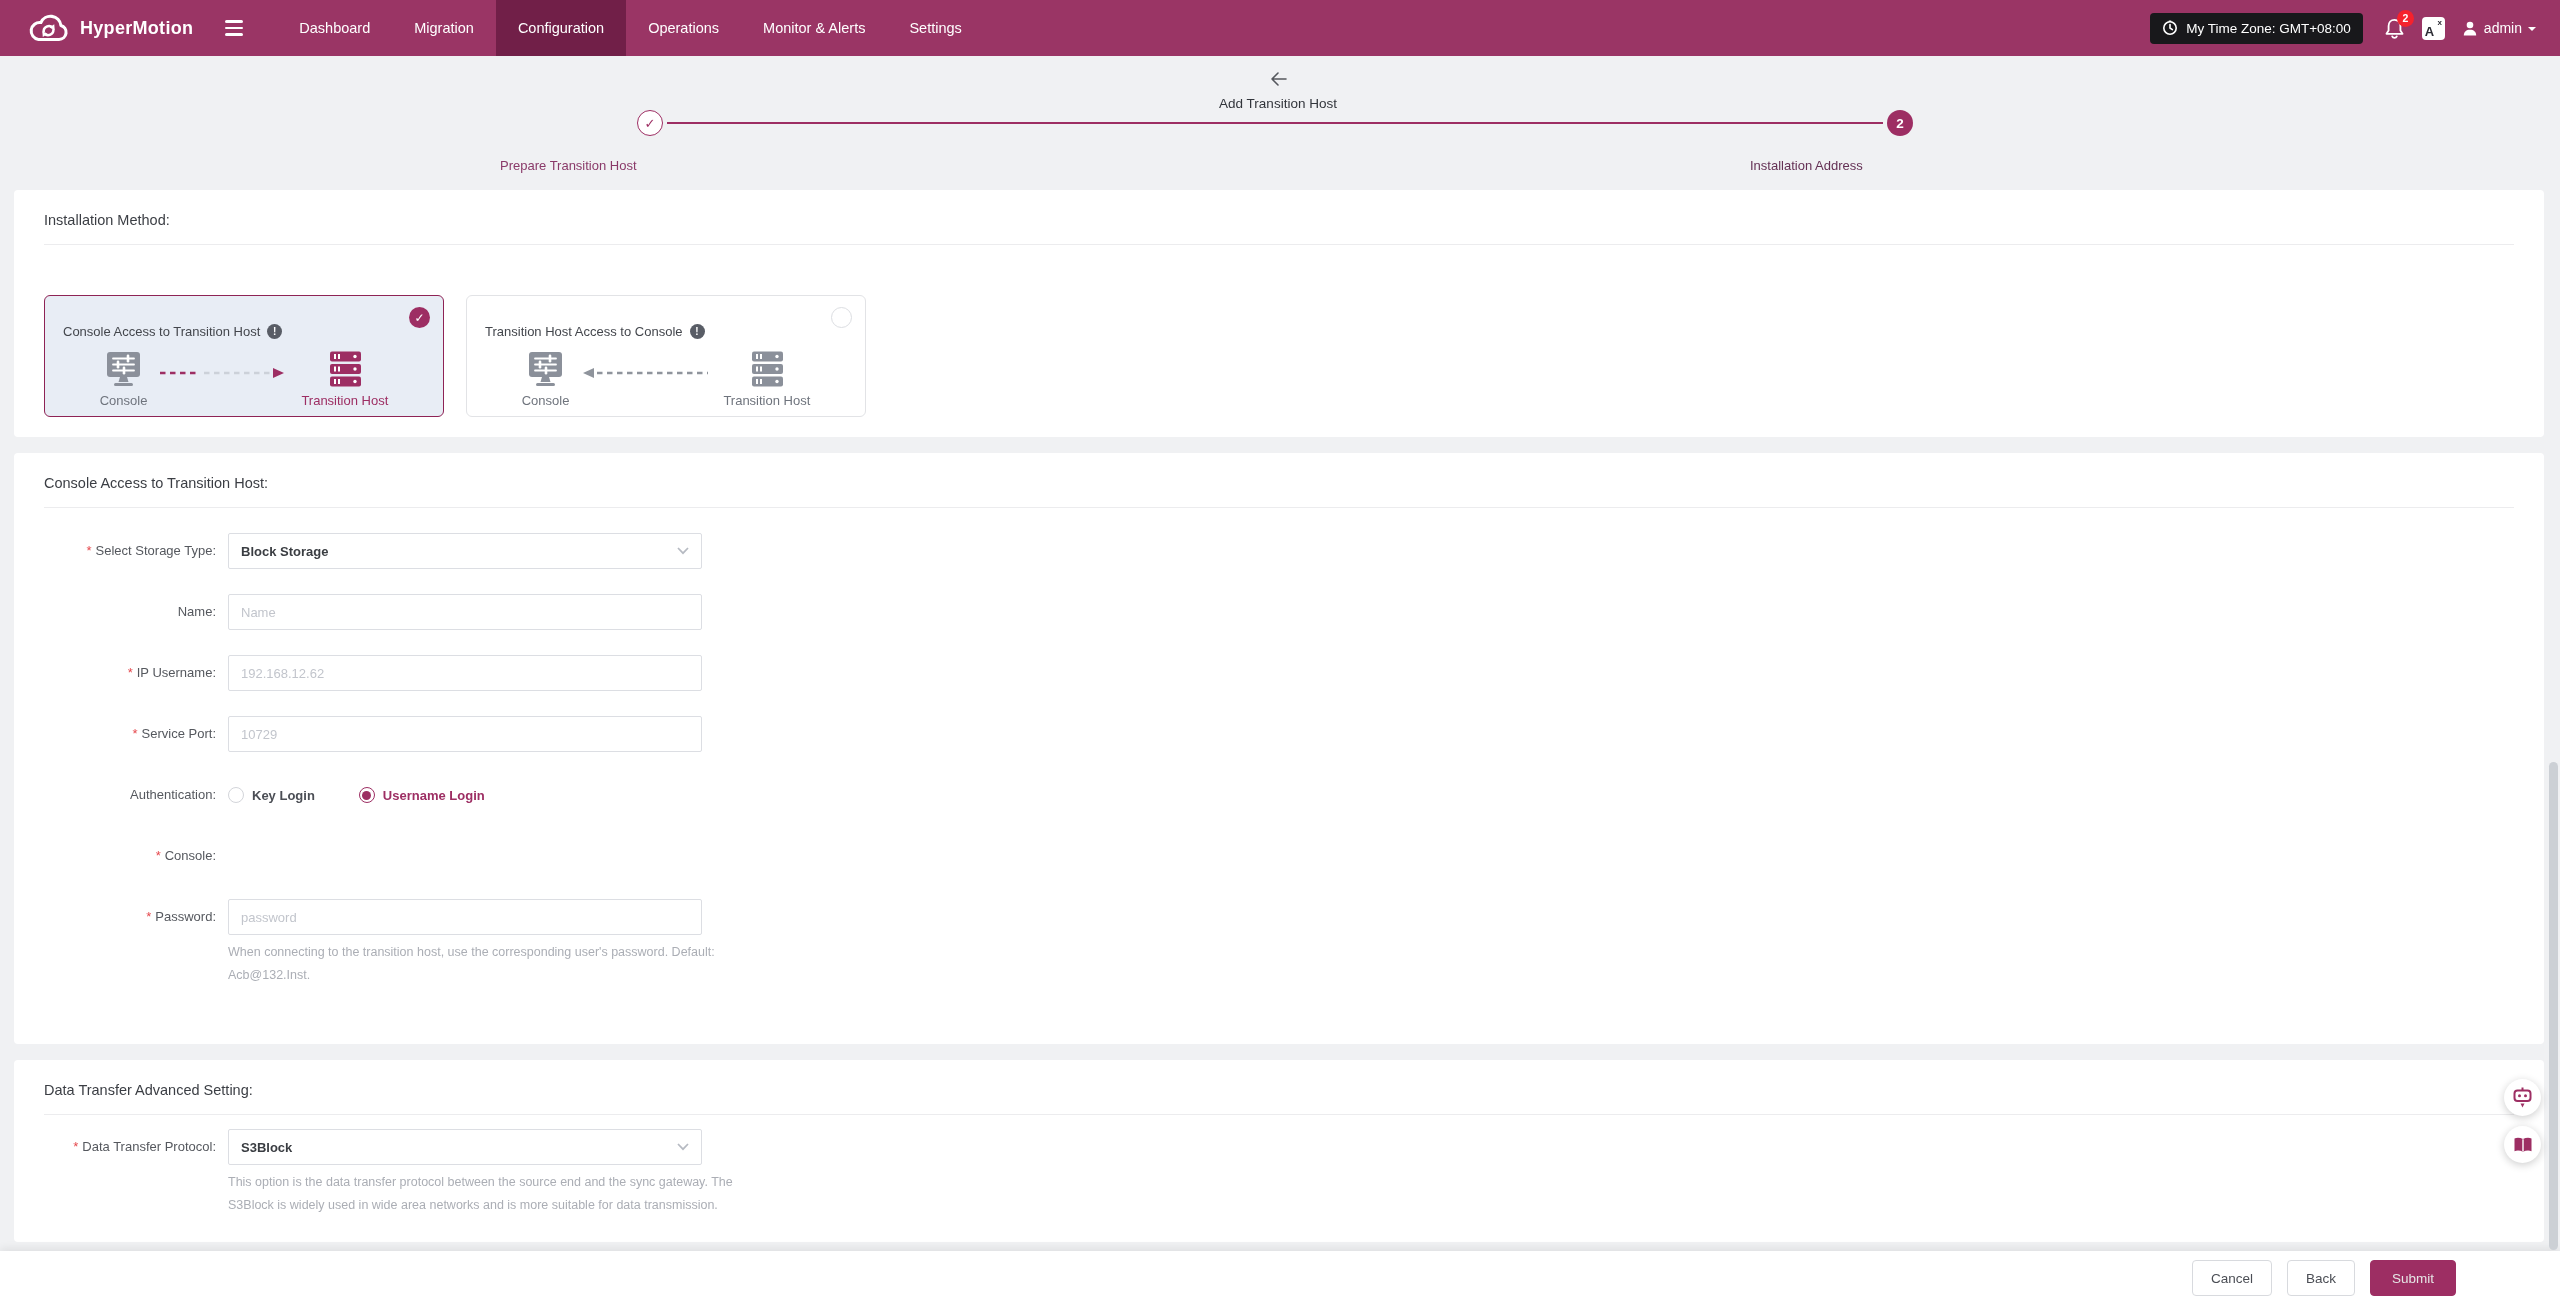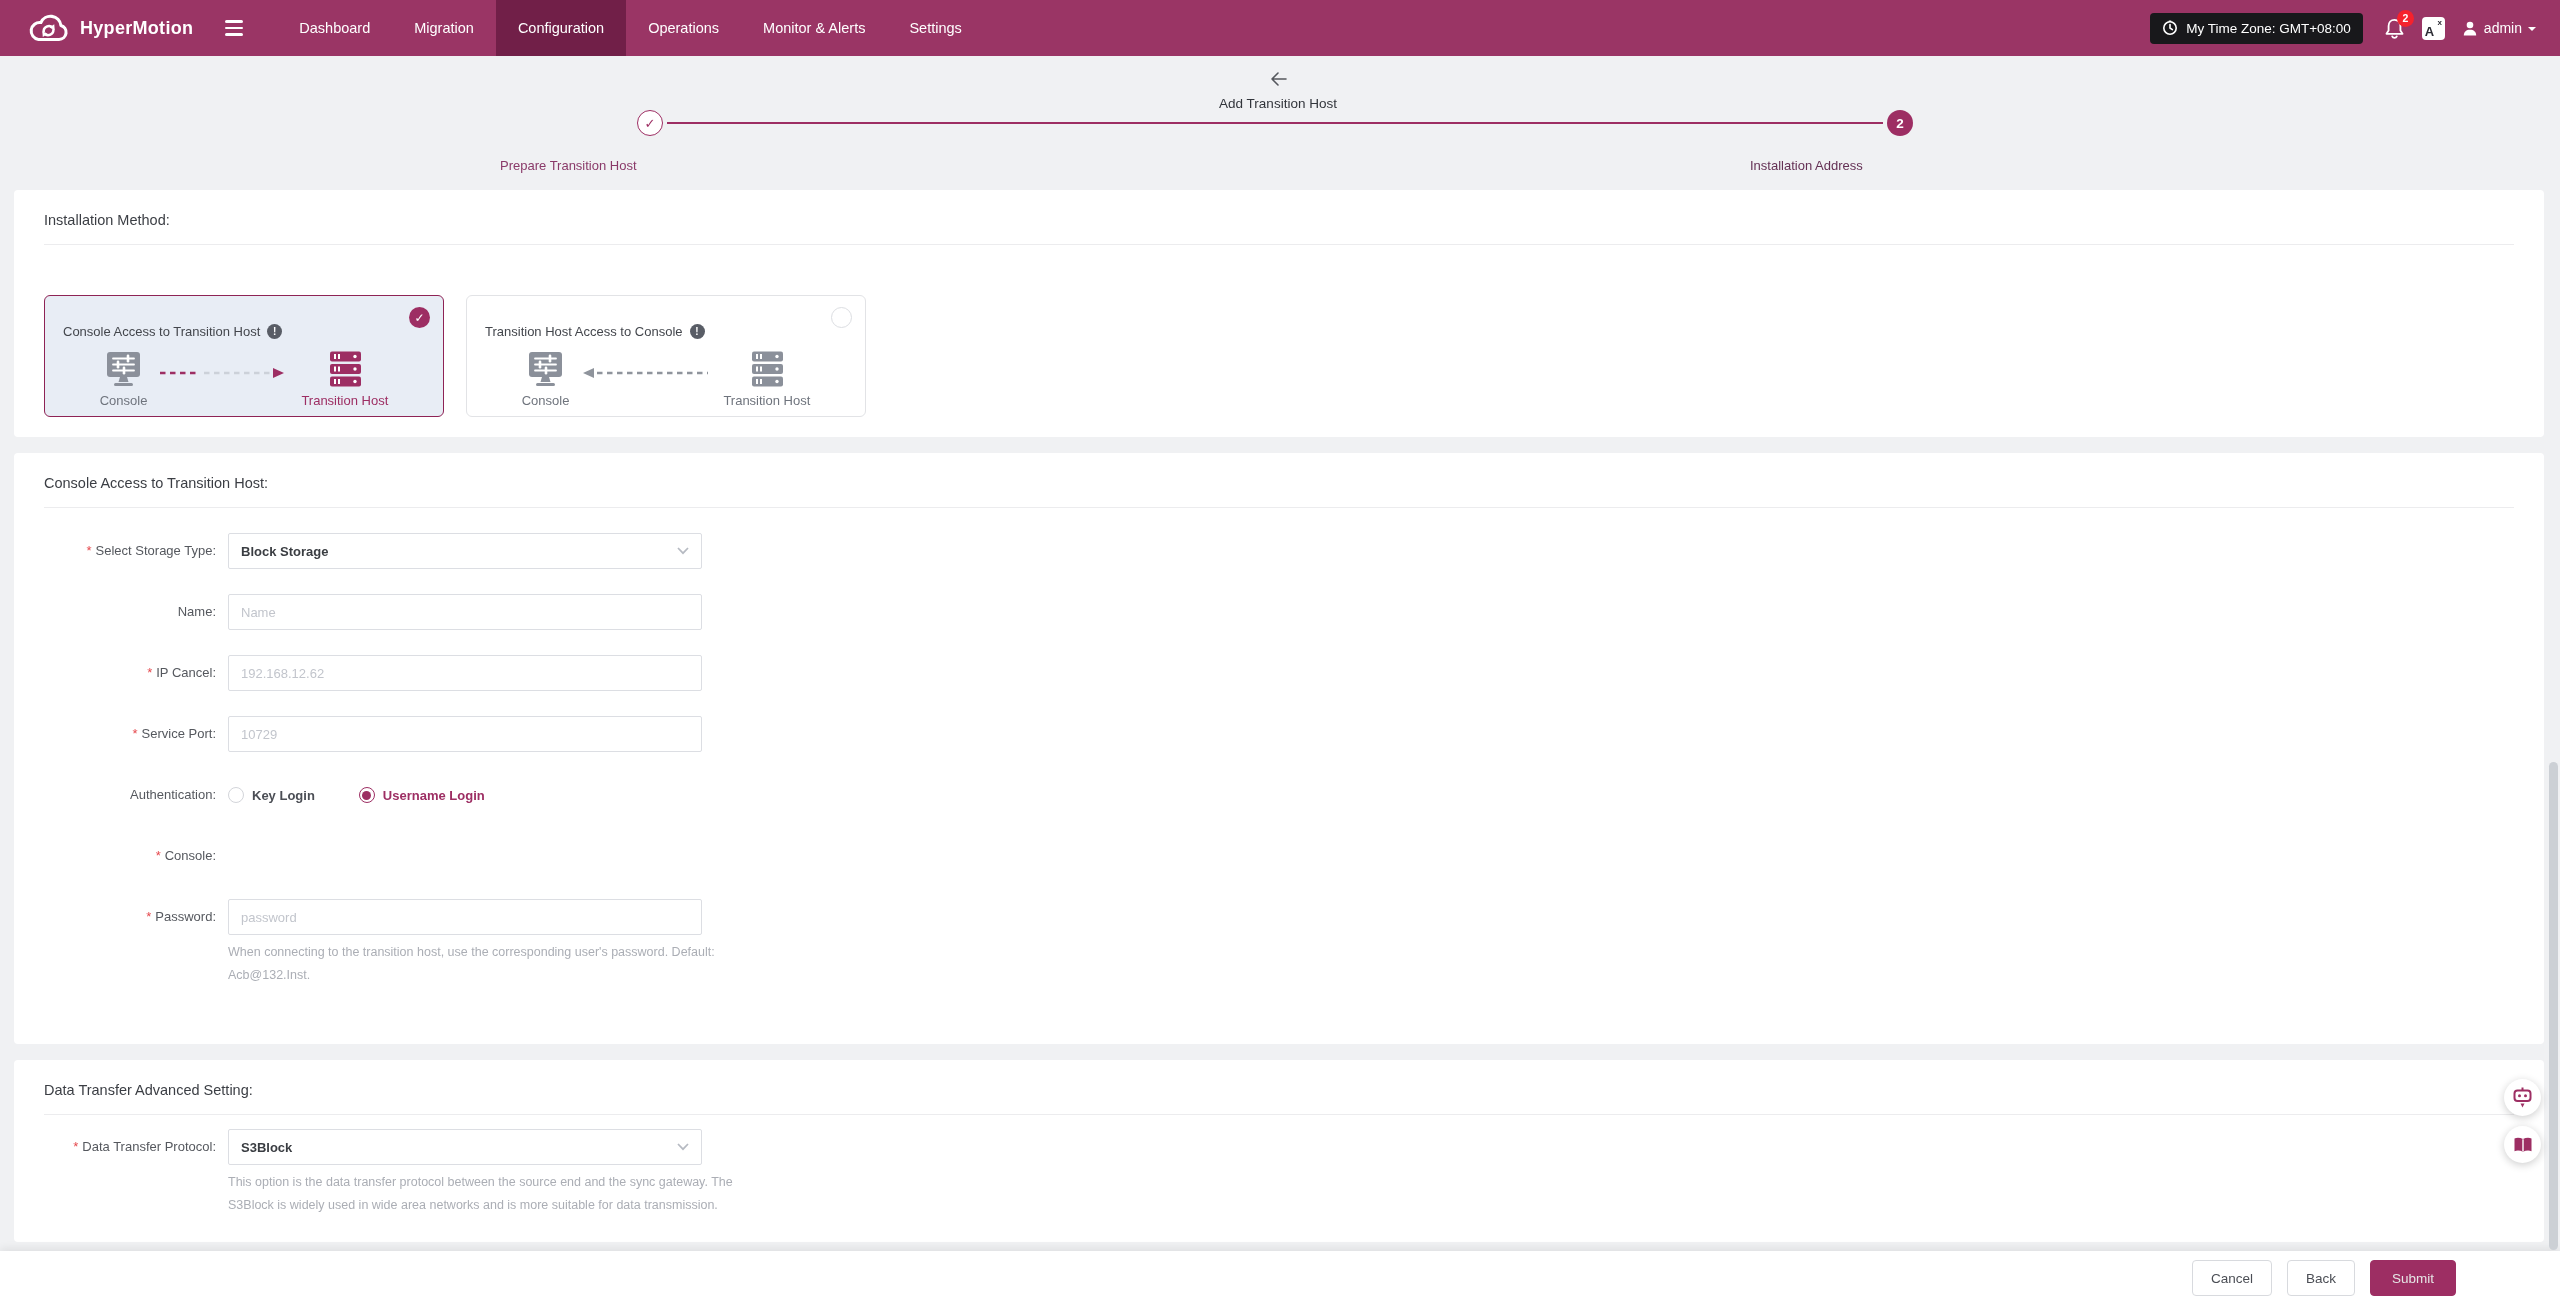--- a/index.html
+++ b/index.html
@@ -326,21 +326,21 @@
   </div>
 
   <div class="form-row">
     <div class="form-label"><span>Name:</span></div>
     <div class="control-col">
       <input class="tb-input" type="text" placeholder="Name" style="">
     </div>
   </div>
 
   <div class="form-row">
-    <div class="form-label"><i class="req">*</i><span>IP Cancel:</span></div>
+    <div class="form-label"><i class="req">*</i><span>IP Username:</span></div>
     <div class="control-col">
       <input class="tb-input" type="text" placeholder="192.168.12.62" style="">
     </div>
   </div>
 
   <div class="form-row">
     <div class="form-label"><i class="req">*</i><span>Service Port:</span></div>
     <div class="control-col">
       <input class="tb-input" type="text" placeholder="10729" style="">
     </div>

